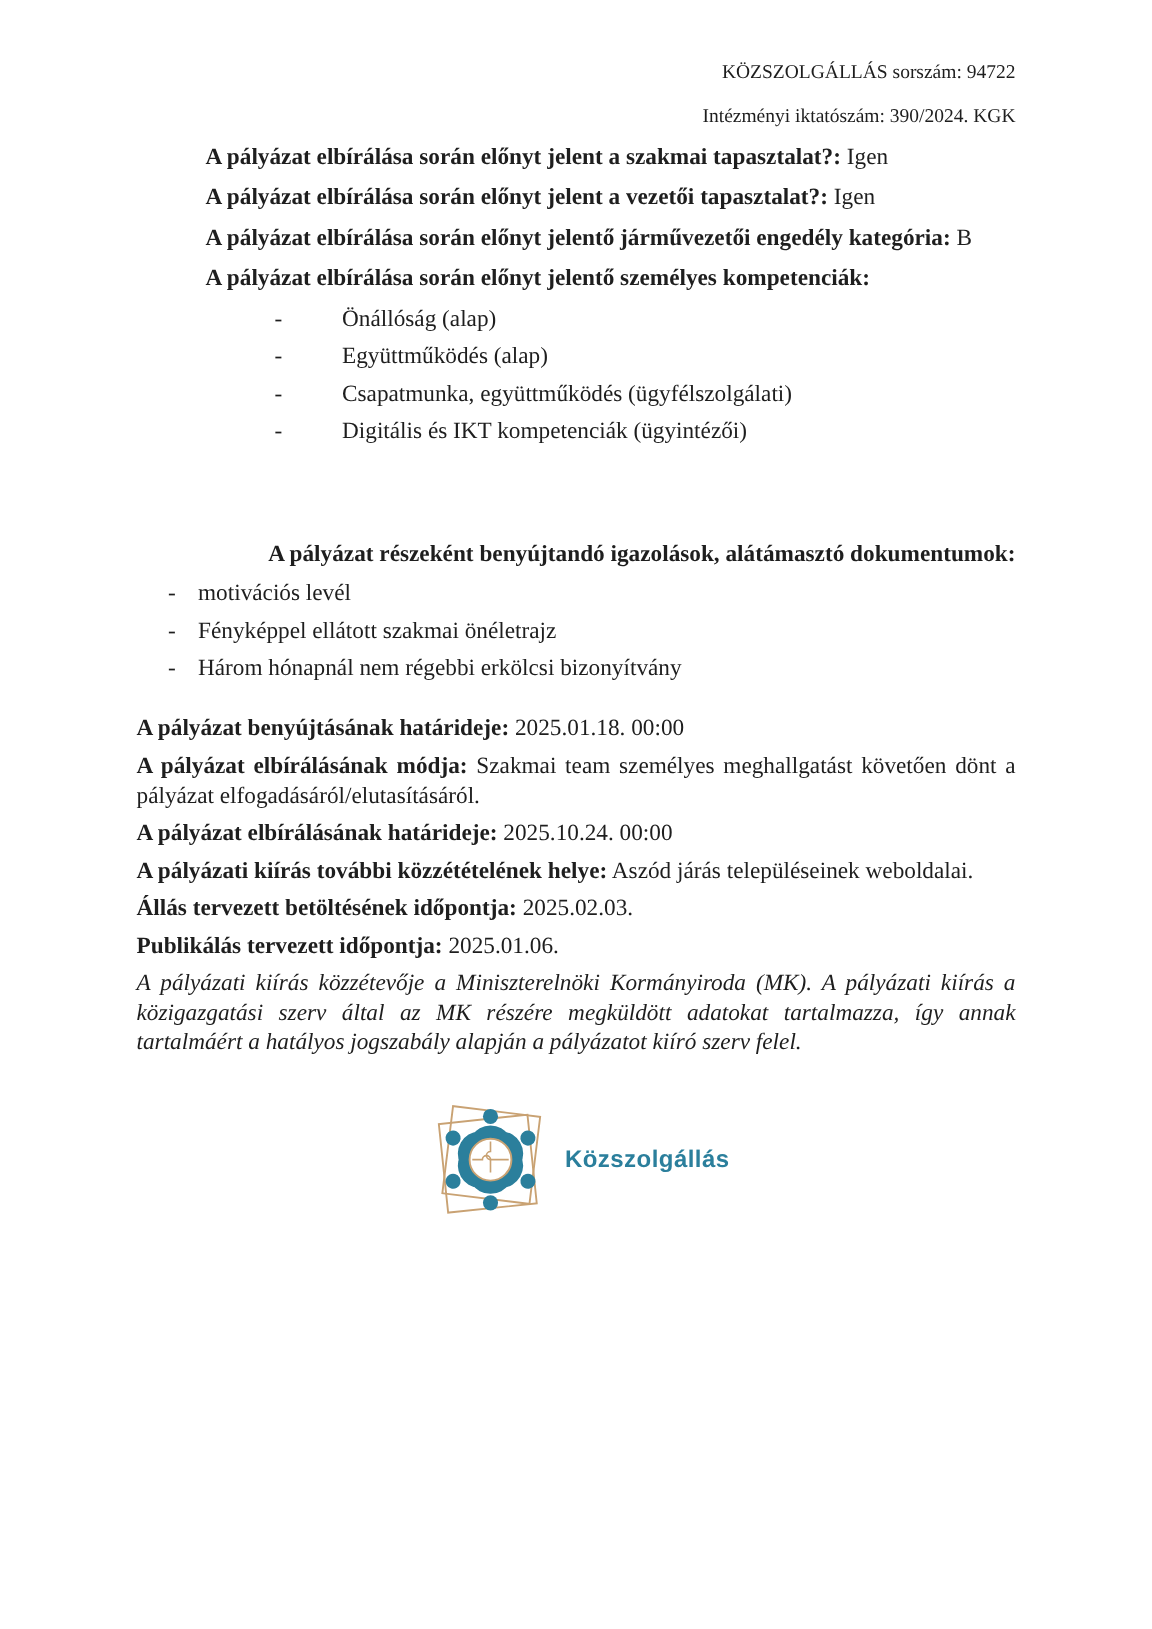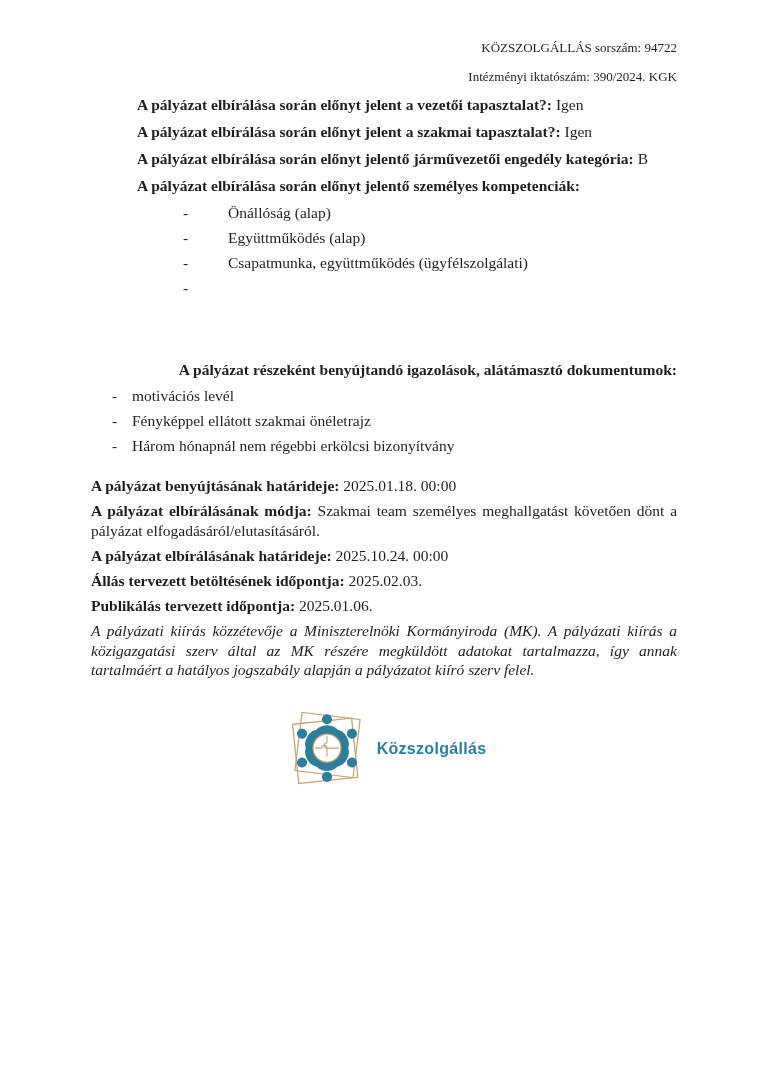--- a/index.html
+++ b/index.html
@@ -59,41 +59,42 @@
 <div class="page">
 
   <div class="doc-header">
     <div class="hline">KÖZSZOLGÁLLÁS sorszám: 94722</div>
     <div class="hline">Intézményi iktatószám: 390/2024. KGK</div>
   </div>
 
   <div class="main">
 
     <div class="advantages">
+      <p class="adv-line"><b>A pályázat elbírálása során előnyt jelent a szakmai tapasztalat?:</b> <span>Igen</span></p>
       <p class="adv-line"><b>A pályázat elbírálása során előnyt jelent a vezetői tapasztalat?:</b> <span>Igen</span></p>
-      <p class="adv-line"><b>A pályázat elbírálása során előnyt jelent a szakmai tapasztalat?:</b> <span>Igen</span></p>
       <p class="adv-line"><b>A pályázat elbírálása során előnyt jelentő járművezetői engedély kategória:</b> <span>B</span></p>
       <p class="adv-line"><b>A pályázat elbírálása során előnyt jelentő személyes kompetenciák:</b> <span></span></p>
     </div>
 
     <ul class="dash-list indent-lg">
       <li>
           <span class="dash">-</span>
           <span>Önállóság (alap)</span>
         </li>
       <li>
           <span class="dash">-</span>
           <span>Együttműködés (alap)</span>
         </li>
       <li>
           <span class="dash">-</span>
           <span>Csapatmunka, együttműködés (ügyfélszolgálati)</span>
         </li>
       <li>
           <span class="dash">-</span>
+          <span>Digitális és IKT kompetenciák (ügyintézői)</span>
         </li>
     </ul>
 
     <p class="section-heading">A pályázat részeként benyújtandó igazolások, alátámasztó dokumentumok:</p>
 
     <ul class="dash-list indent-sm">
       <li>
           <span class="dash">-</span>
           <span>motivációs levél</span>
         </li>
@@ -104,20 +105,21 @@
       <li>
           <span class="dash">-</span>
           <span>Három hónapnál nem régebbi erkölcsi bizonyítvány</span>
         </li>
     </ul>
 
     <div class="details">
       <p class="kv"><b>A pályázat benyújtásának határideje:</b> <span>2025.01.18. 00:00</span></p>
       <p class="kv justify"><b>A pályázat elbírálásának módja:</b> <span>Szakmai team személyes meghallgatást követően dönt a pályázat elfogadásáról/elutasításáról.</span></p>
       <p class="kv"><b>A pályázat elbírálásának határideje:</b> <span>2025.10.24. 00:00</span></p>
+      <p class="kv"><b>A pályázati kiírás további közzétételének helye:</b> <span>Aszód járás településeinek weboldalai.</span></p>
       <p class="kv"><b>Állás tervezett betöltésének időpontja:</b> <span>2025.02.03.</span></p>
       <p class="kv"><b>Publikálás tervezett időpontja:</b> <span>2025.01.06.</span></p>
     </div>
 
     <p class="disclaimer">A pályázati kiírás közzétevője a Miniszterelnöki Kormányiroda (MK). A pályázati kiírás a közigazgatási szerv által az MK részére megküldött adatokat tartalmazza, így annak tartalmáért a hatályos jogszabály alapján a pályázatot kiíró szerv felel.</p>
 
     <div class="logo-row">
       <svg class="logo-mark" viewBox="0 0 100 100" aria-hidden="true">
         <g fill="none" stroke="#c9a273" stroke-width="1.4">
           <rect x="18" y="13" width="65" height="65" transform="rotate(7 50 46)"></rect>

